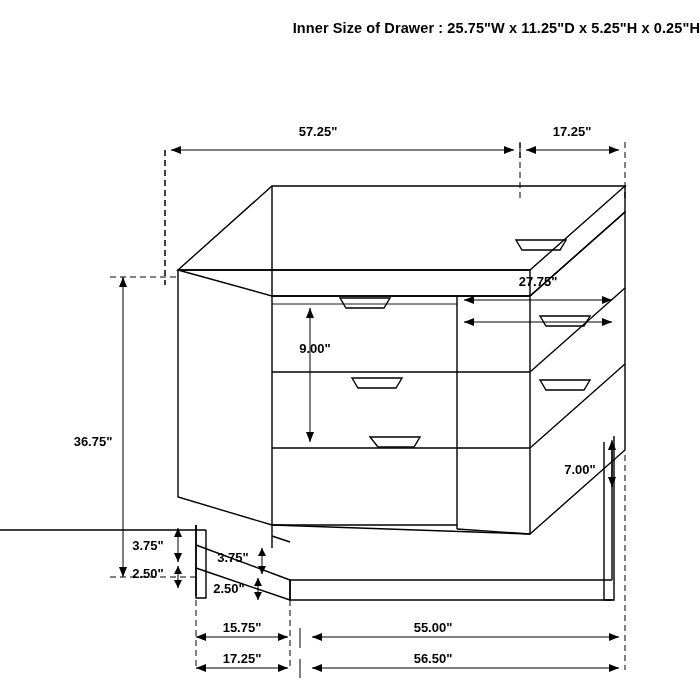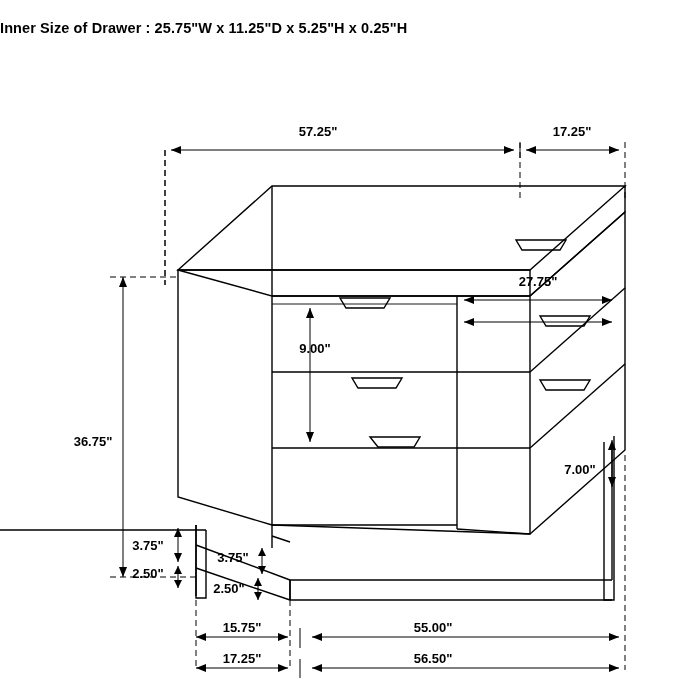--- a/index.html
+++ b/index.html
@@ -18,21 +18,21 @@
   #root {
     position: relative;
     width: 700px;
     height: 700px;
   }
   #title {
     position: absolute;
     top: 20px;
     left: 0;
     width: 700px;
-    text-align: left;
+    text-align: right;
     font-size: 14.5px;
     font-weight: bold;
     letter-spacing: 0.1px;
   }
   #drawing {
     position: absolute;
     top: 0;
     left: 0;
   }
   .dim-label {

